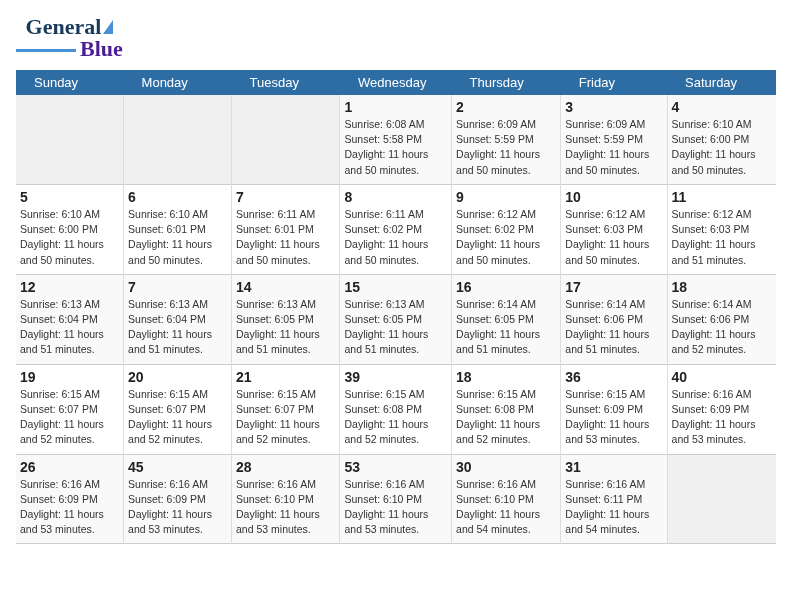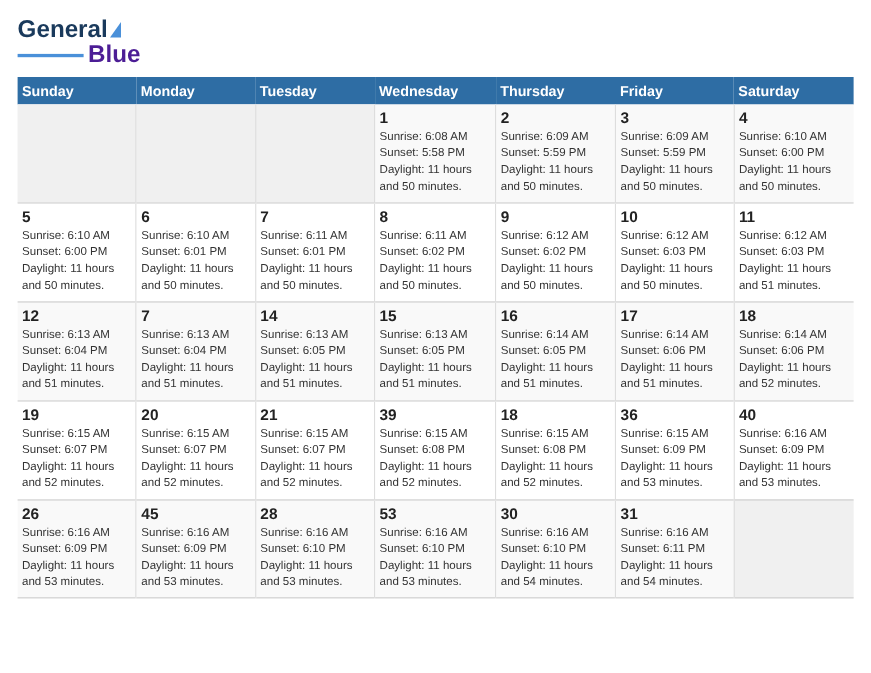--- a/index.html
+++ b/index.html
@@ -12,21 +12,22 @@
     }
     .header {
       display: flex;
       justify-content: space-between;
       align-items: flex-start;
       margin-bottom: 10px;
     }
     .logo {
       display: flex;
       flex-direction: column;
-      align-items: flex-start;
+      align-items: center;
+      font-family: Liberation Serif, serif;
     }
     .logo-text {
       font-size: 22px;
       font-weight: bold;
       color: #1a3a5c;
       line-height: 1;
     }
     .logo-triangle {
       display: inline-block;
       width: 0;
@@ -55,24 +56,24 @@
       color: #333;
     }
     table {
       width: 100%;
       border-collapse: collapse;
       font-size: 11px;
     }
     thead tr th {
       background: #2e6da4;
       color: #fff;
-      padding: 5px 4px;
+      padding: 5px 18px;
       text-align: left;
       font-size: 13px;
-      font-weight: bold;
+      font-weight: normal;
     }
     tbody tr {
       border-bottom: 1px solid #ccc;
     }
     tbody tr:nth-child(odd) {
       background: #f9f9f9;
     }
     tbody tr:nth-child(even) {
       background: #fff;
     }

